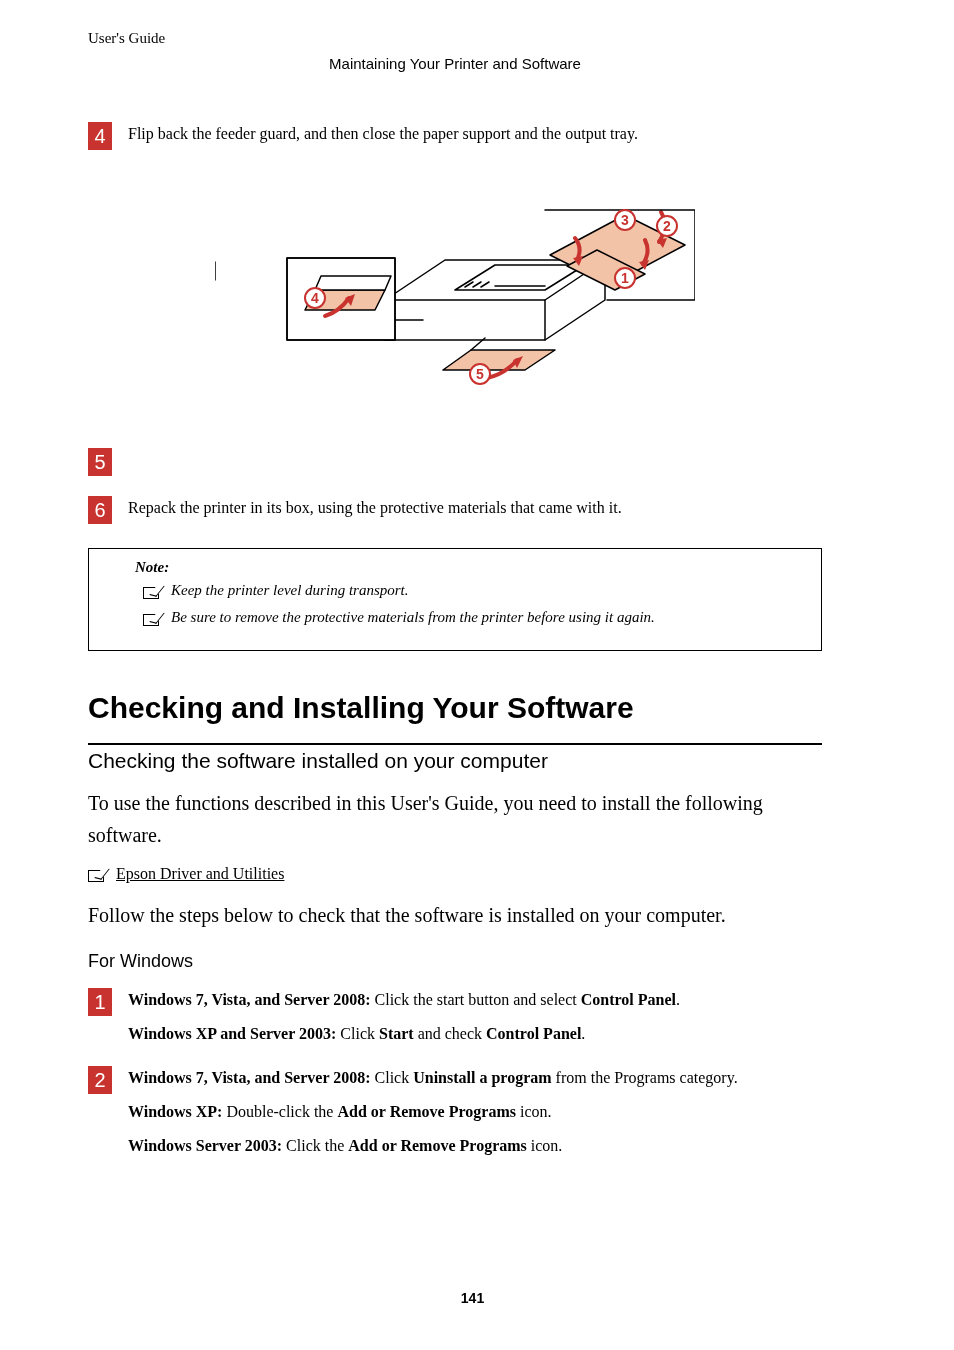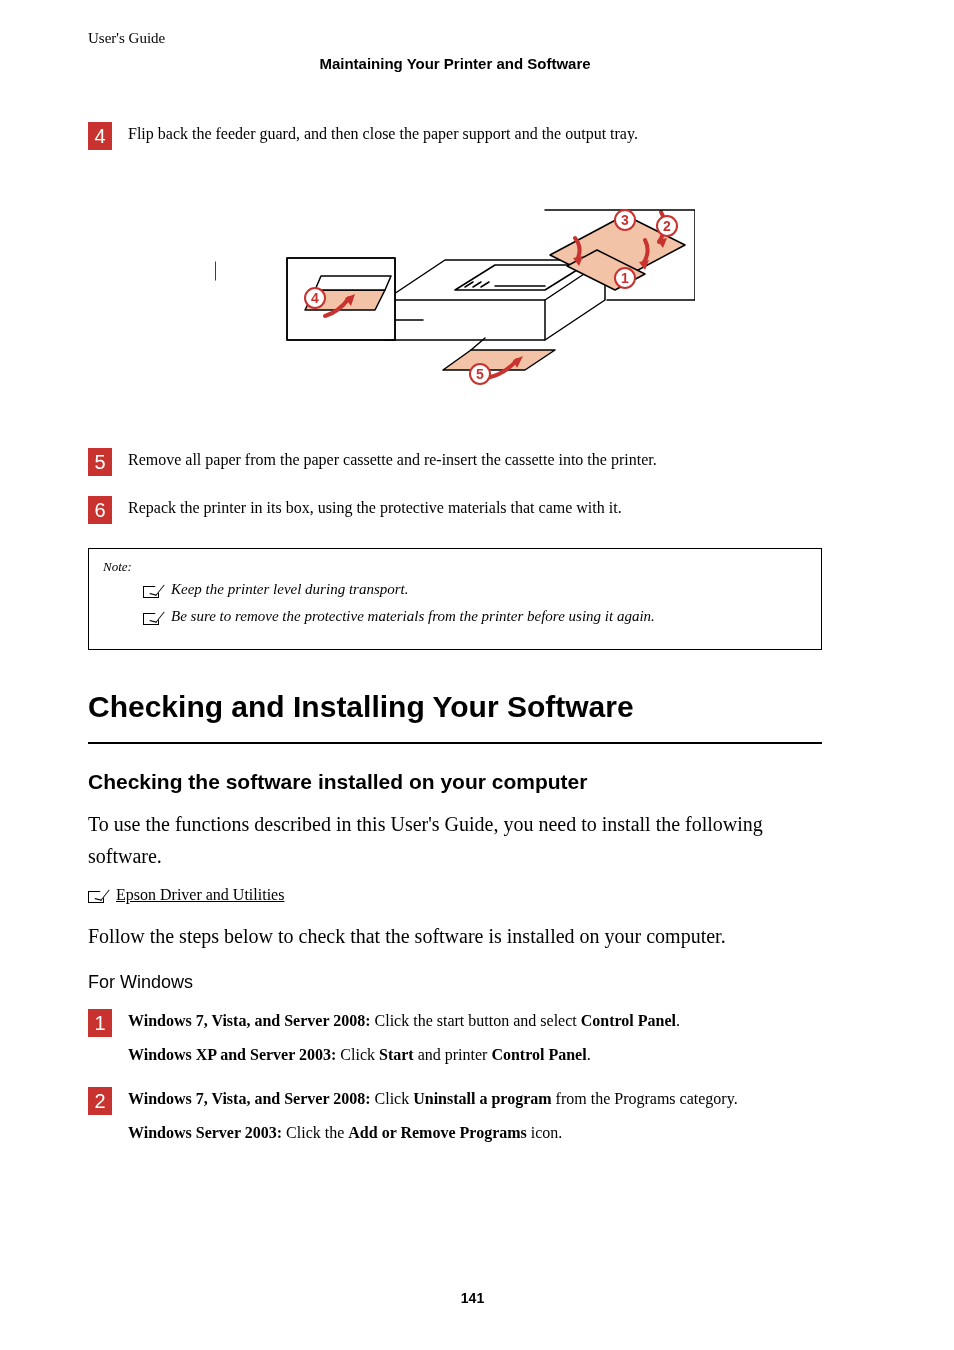--- a/index.html
+++ b/index.html
@@ -13,21 +13,21 @@
     width: 930px;
     height: 1350px;
     position: relative;
     box-sizing: border-box;
     padding: 30px 108px 40px 88px;
   }
   .running-header { font-size: 15px; margin-bottom: 8px; }
   .section-header {
     text-align: center;
     font-family: Arial, Helvetica, sans-serif;
-    font-weight: 700;
+    font-weight: 400;
     font-size: 15px;
     margin-bottom: 50px;
   }
   .step {
     display: flex;
     align-items: flex-start;
     gap: 16px;
     margin-bottom: 20px;
   }
   .step-num {
@@ -44,21 +44,21 @@
   .illustration {
     margin: 12px auto 28px auto;
     width: 480px;
     height: 250px;
   }
   .note-box {
     border: 1px solid #000;
     padding: 10px 14px 14px 14px;
     margin: 24px 0 40px 0;
   }
-  .note-label { font-style: italic; font-weight: 400; font-size: 13px; }
+  .note-label { font-style: italic; font-weight: 700; font-size: 15px; margin-left: 32px; }
   .note-list { list-style: none; padding: 0; margin: 6px 0 0 0; }
   .note-list li {
     font-style: italic;
     font-size: 15px;
     display: flex;
     gap: 12px;
     margin: 4px 0 10px 0;
     padding-left: 40px;
   }
   .check-bullet {
@@ -80,24 +80,24 @@
     background: #fff;
   }
   .h1 {
     font-family: Arial, Helvetica, sans-serif;
     font-weight: 800;
     font-size: 30px;
     margin: 10px 0 14px 0;
   }
   .h2 {
     font-family: Arial, Helvetica, sans-serif;
-    font-weight: 700;
+    font-weight: 400;
     font-size: 21px;
     border-top: 2px solid #000;
-    padding-top: 26px;
+    padding-top: 4px;
     margin: 18px 0 14px 0;
   }
   .h3 {
     font-family: Arial, Helvetica, sans-serif;
     font-weight: 400;
     font-size: 18px;
     margin: 20px 0 16px 0;
   }
   .para { font-size: 20px; line-height: 1.6; margin: 0 0 14px 0; }
   .soft-list { list-style: none; padding: 0; margin: 0 0 14px 0; }
@@ -184,21 +184,20 @@
         <circle cx="100" cy="128" r="10"></circle>
           <text x="100" y="128">4</text>
         <circle cx="265" cy="204" r="10"></circle>
           <text x="265" y="204">5</text>
       </g>
     </svg>
   </div>
 
   <div class="step">
     <div class="step-num">5</div>
-    <div class="step-text">Remove all paper from the paper cassette and re-insert the cassette into the printer.</div>
   </div>
 
   <div class="step">
     <div class="step-num">6</div>
     <div class="step-text">Repack the printer in its box, using the protective materials that came with it.</div>
   </div>
 
   <div class="note-box">
     <div class="note-label">Note:</div>
     <ul class="note-list">
@@ -228,31 +227,34 @@
 
   <div class="h3">For Windows</div>
 
   <div class="step">
     <div class="step-num">1</div>
     <div class="step-text">
       <div>
         <b>Windows 7, Vista, and Server 2008:</b><span> Click the start button and select </span><b>Control Panel</b><span>.</span>
       </div>
       <div class="substep">
-        <b>Windows XP and Server 2003:</b><span> Click </span><b>Start</b><span> and printer </span><b>Control Panel</b><span>.</span>
+        <b>Windows XP and Server 2003:</b><span> Click </span><b>Start</b><span> and check </span><b>Control Panel</b><span>.</span>
       </div>
     </div>
   </div>
 
   <div class="step">
     <div class="step-num">2</div>
     <div class="step-text">
       <div>
         <b>Windows 7, Vista, and Server 2008:</b><span> Click </span><b>Uninstall a program</b><span> from the Programs category.</span>
       </div>
       <div class="substep">
+        <b>Windows XP:</b><span> Double-click the </span><b>Add or Remove Programs</b><span> icon.</span>
+      </div>
+      <div class="substep">
         <b>Windows Server 2003:</b><span> Click the </span><b>Add or Remove Programs</b><span> icon.</span>
       </div>
     </div>
   </div>
 
   <div class="page-num">141</div>
 </div>
 
 </body></html>

